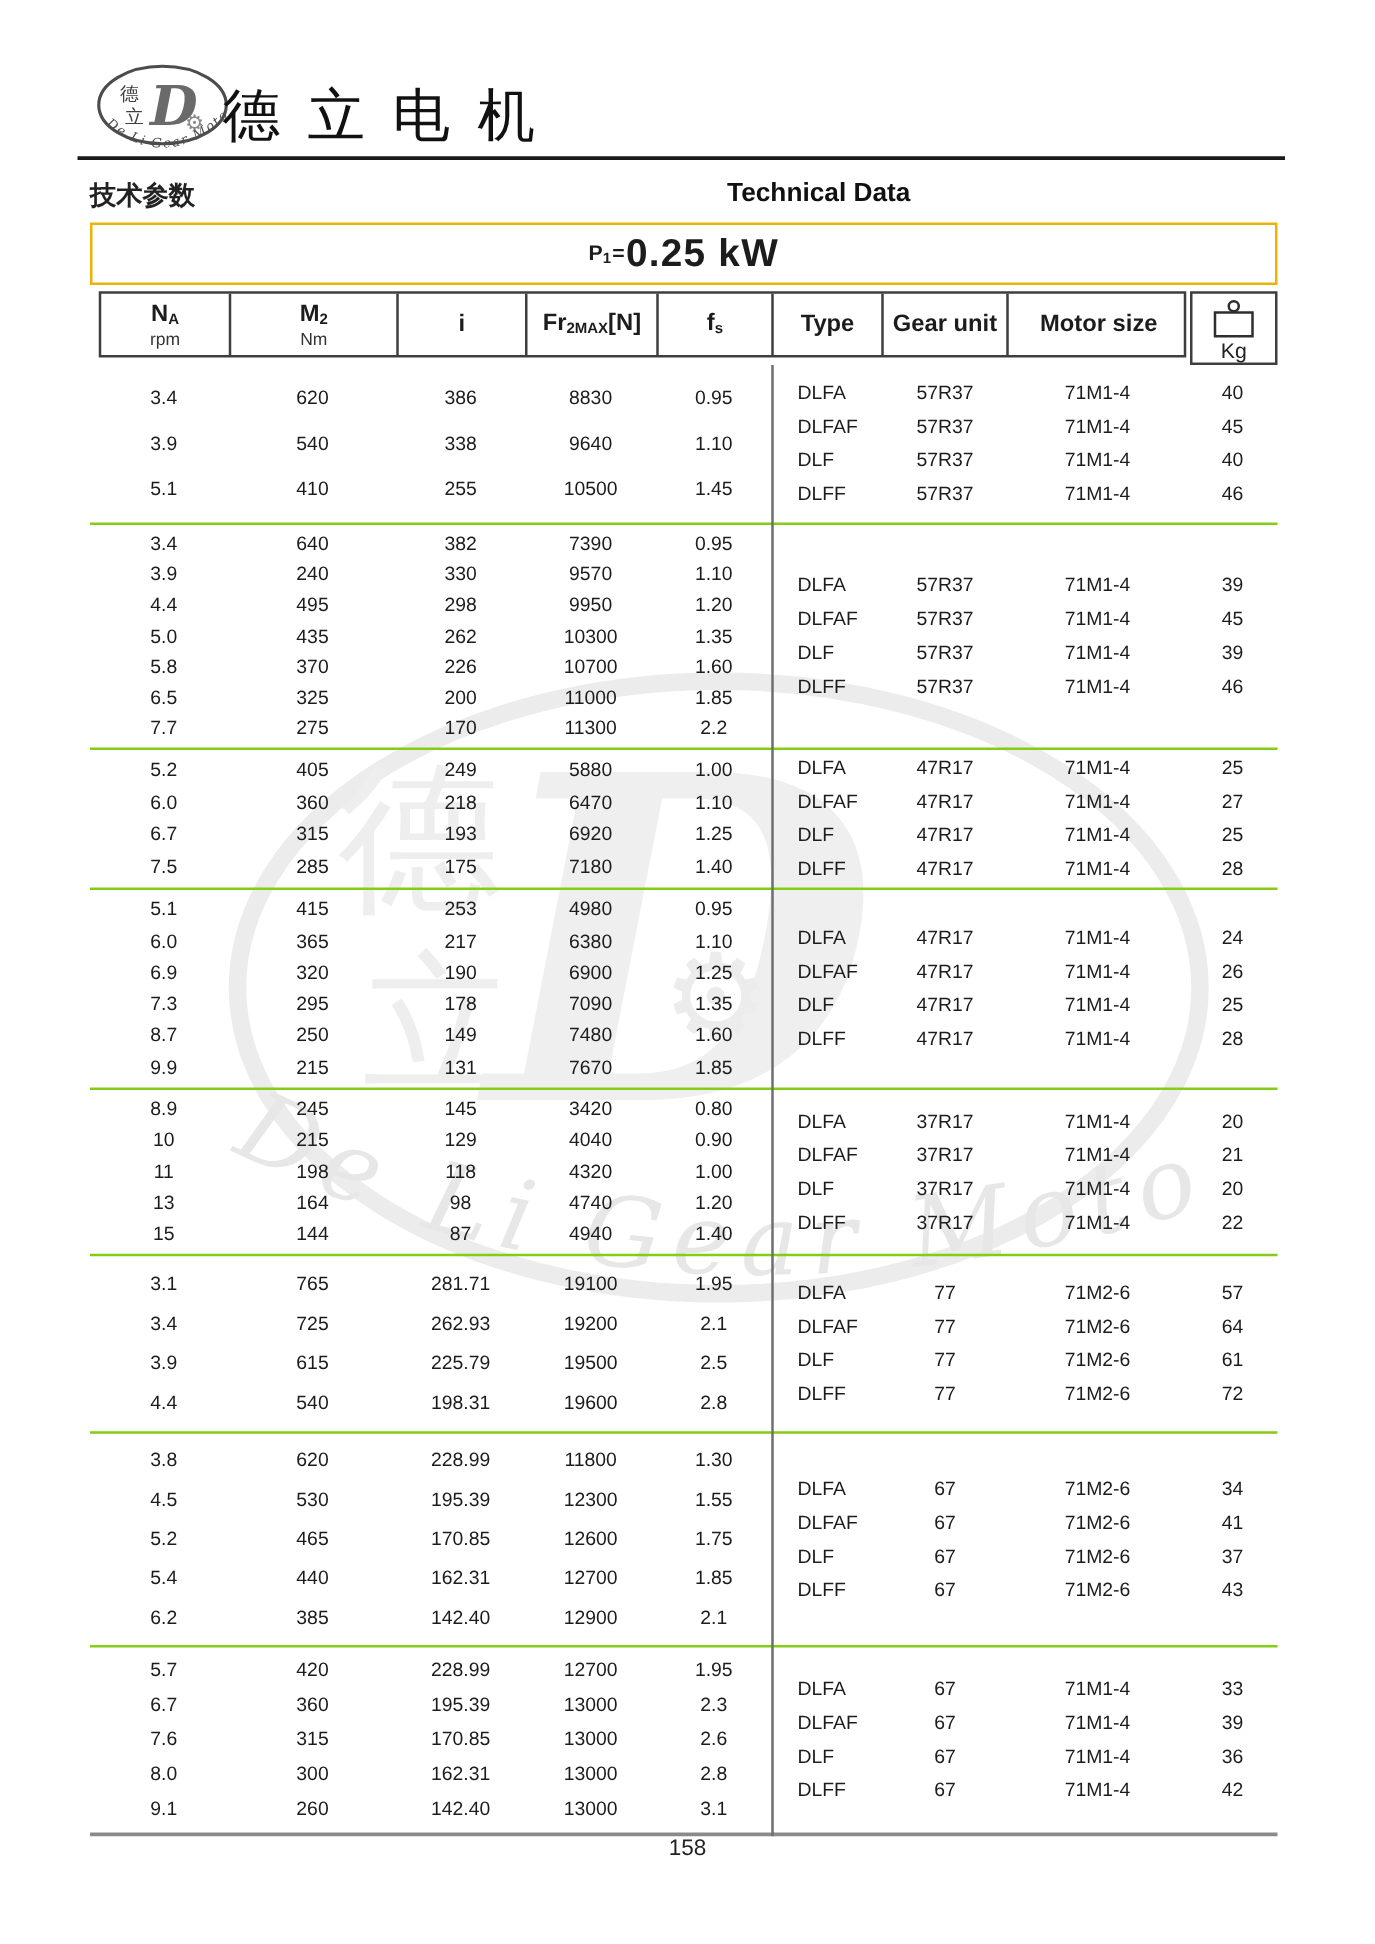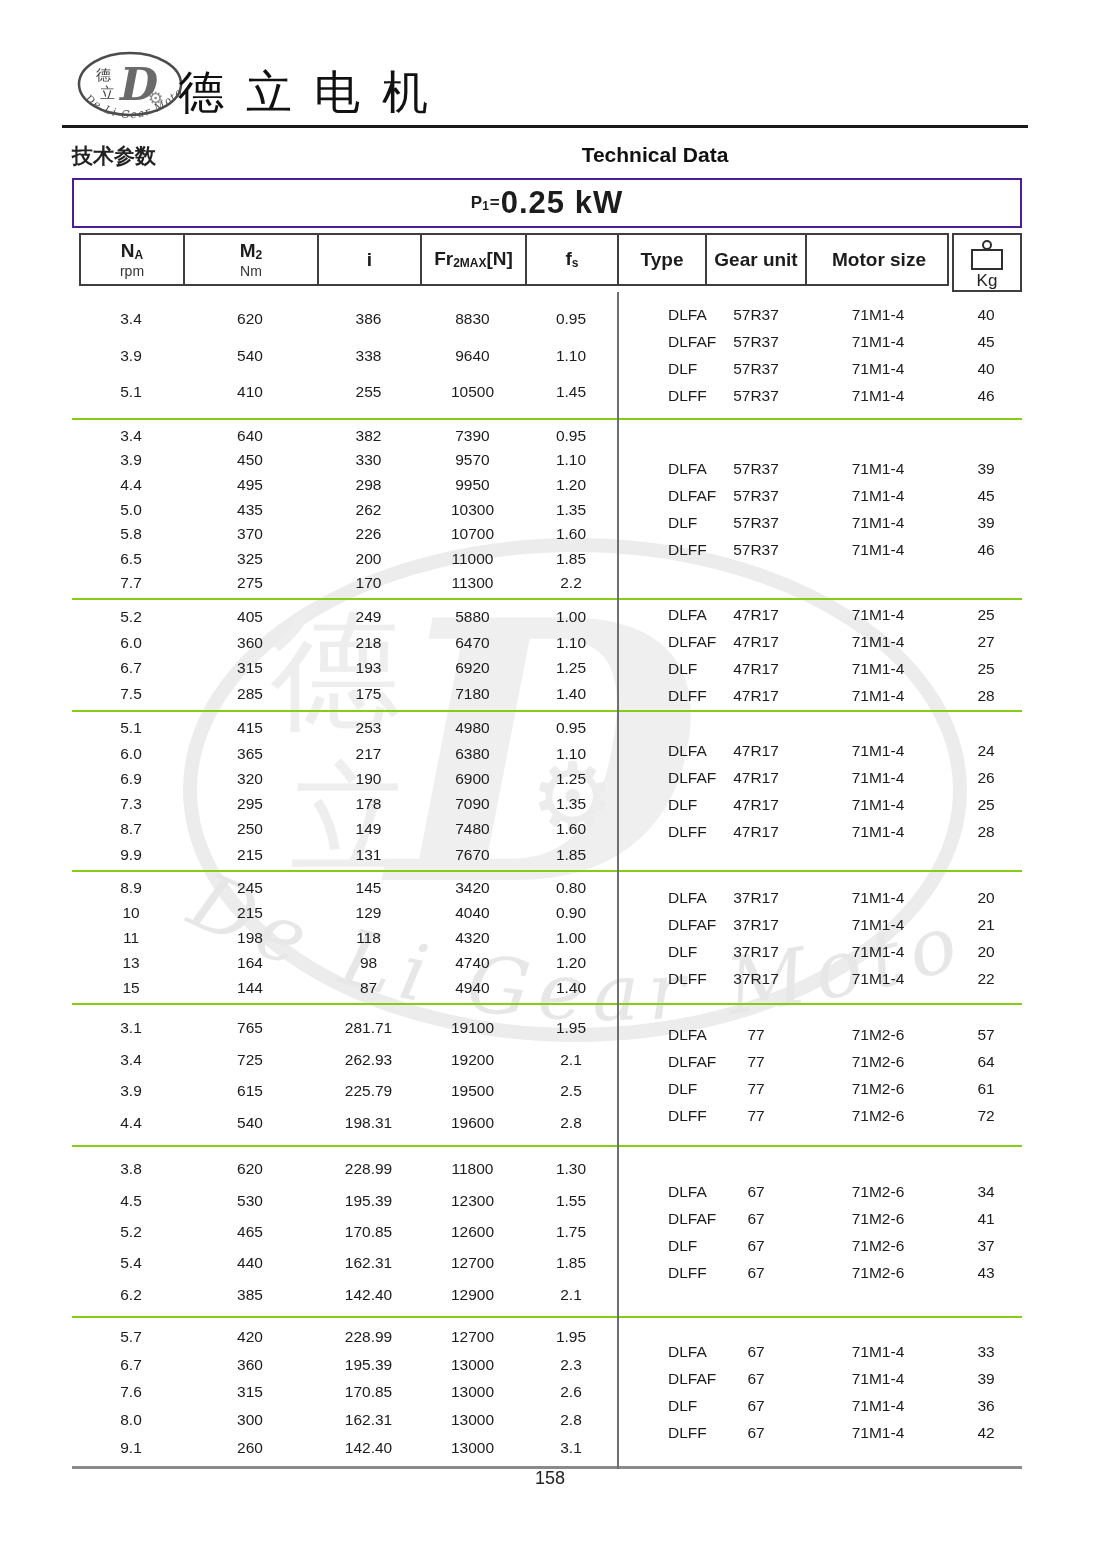--- a/index.html
+++ b/index.html
@@ -19,21 +19,21 @@
     left:178px; top:62px; font-family:"DejaVu Serif", serif;
     font-size:46px; font-weight:normal; letter-spacing:22px; color:#111;
   }
   .top-rule { left:62px; top:125px; width:966px; height:3px; background:#1a1a1a; }
 
   .section-cn { left:72px; top:142px; font-size:21px; font-weight:bold; color:#222; }
   .section-en { left:655px; top:143px; transform:translateX(-50%); font-size:21px; font-weight:bold; color:#111; }
 
   
   .power-box {
-    left:72px; top:178px; width:950px; height:50px; border:2px solid #4c1d95;
+    left:72px; top:178px; width:950px; height:50px; border:2px solid #eab308;
     display:flex; align-items:center; justify-content:center;
   }
   .power-prefix { font-size:17px; font-weight:bold; }
   .power-prefix .subsc { font-size:12px; }
   .power-eq { font-size:17px; font-weight:bold; margin:0 1px; }
   .power-value { font-size:31px; font-weight:bold; letter-spacing:1px; }
 
   
   .thead {
     left:79px; top:233px; width:870px; height:53px;
@@ -72,21 +72,21 @@
     position:absolute; left:7px; top:0; bottom:0; width:538px;
     display:flex; flex-direction:column; justify-content:space-evenly;
   }
   .g-right {
     position:absolute; left:548px; top:0; bottom:0; width:402px;
     display:flex; flex-direction:column; justify-content:center; gap:8px;
   }
   .l-row { display:grid; grid-template-columns:104px 134px 103px 105px 92px; }
   .r-row { display:grid; grid-template-columns:86px 100px 144px 72px; }
   .cell { font-size:15.5px; line-height:19px; text-align:center; color:#1c1c1c; }
-  .r-row .cell-type { text-align:left; padding-left:48px; }
+  .r-row .cell-type { text-align:left; padding-left:18px; }
 
   
   .page-num { left:50%; top:1468px; transform:translateX(-50%); font-size:18px; color:#222; }
 </style>
 </head>
 <body>
 
 <div class="page">
 
   <svg class="watermark" width="840" height="640" viewBox="0 0 840 640">
@@ -215,21 +215,21 @@
         <div class="g-left">
           <div class="l-row">
             <div class="cell">3.4</div>
             <div class="cell">640</div>
             <div class="cell">382</div>
             <div class="cell">7390</div>
             <div class="cell">0.95</div>
           </div>
           <div class="l-row">
             <div class="cell">3.9</div>
-            <div class="cell">450</div>
+            <div class="cell">240</div>
             <div class="cell">330</div>
             <div class="cell">9570</div>
             <div class="cell">1.10</div>
           </div>
           <div class="l-row">
             <div class="cell">4.4</div>
             <div class="cell">495</div>
             <div class="cell">298</div>
             <div class="cell">9950</div>
             <div class="cell">1.20</div>

